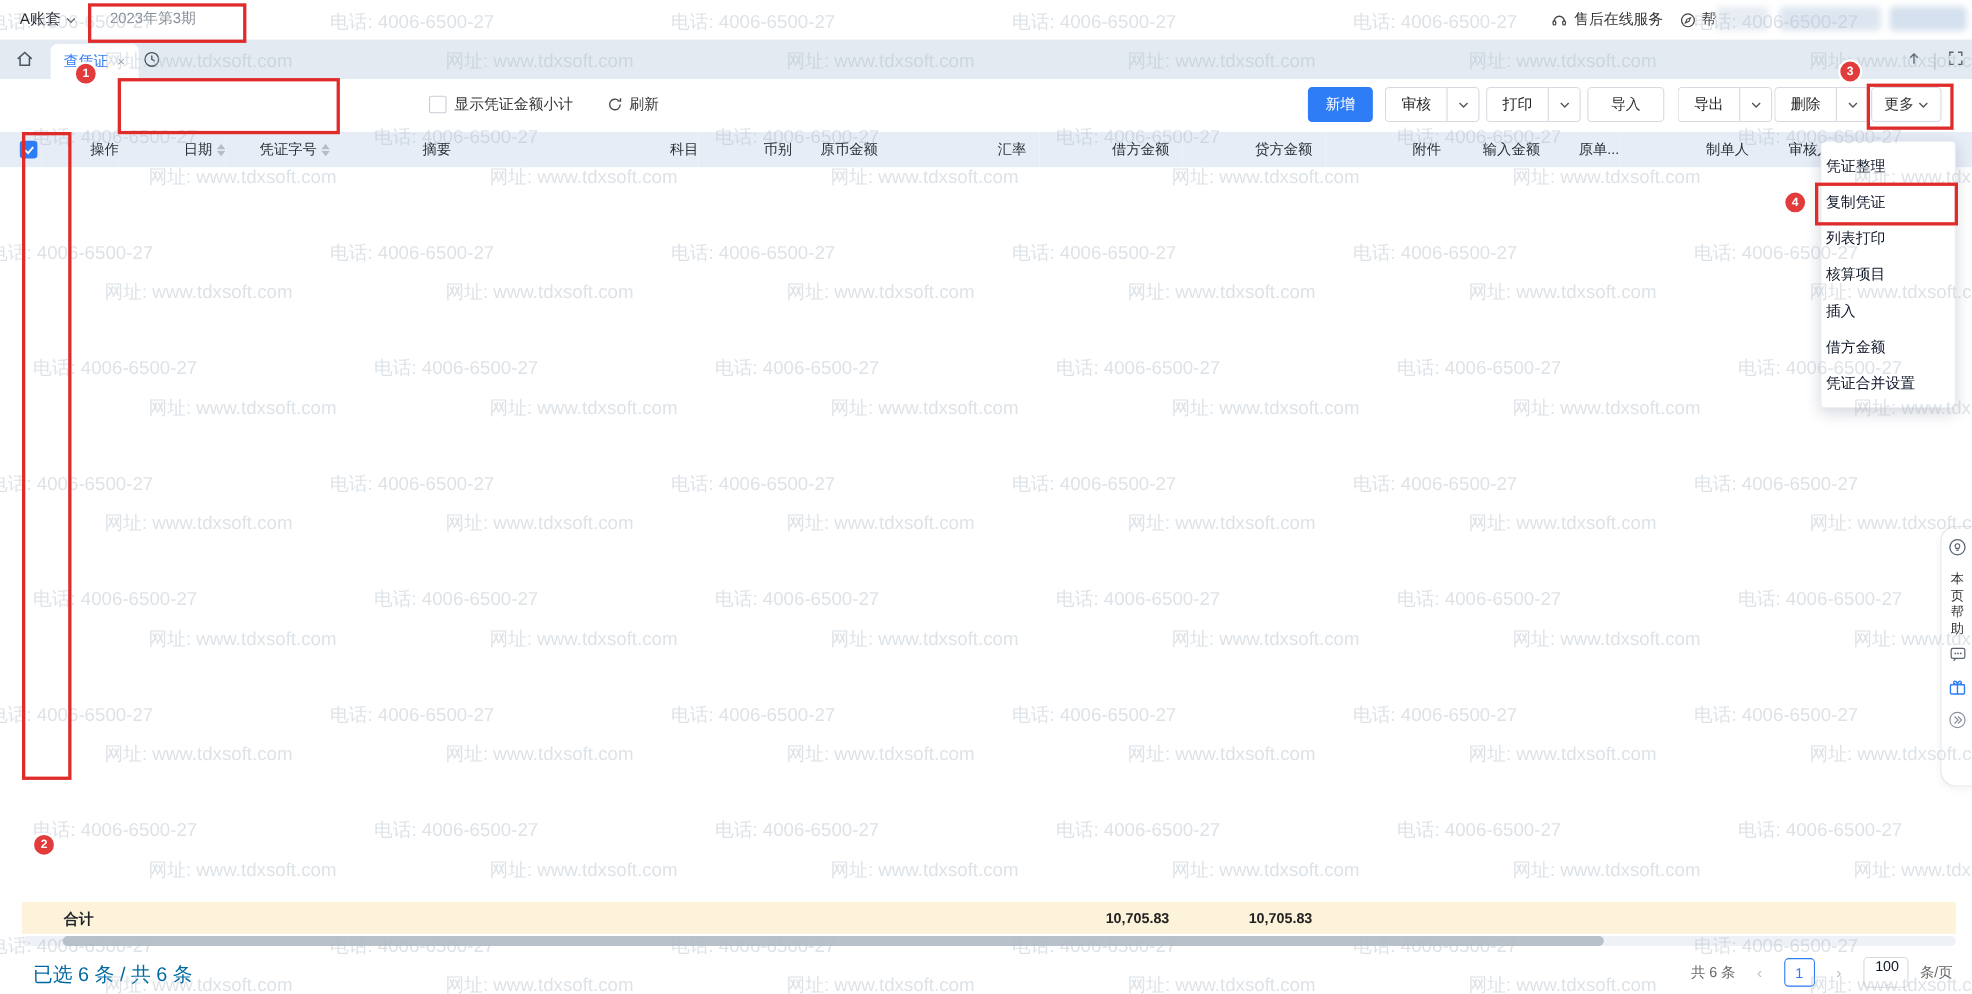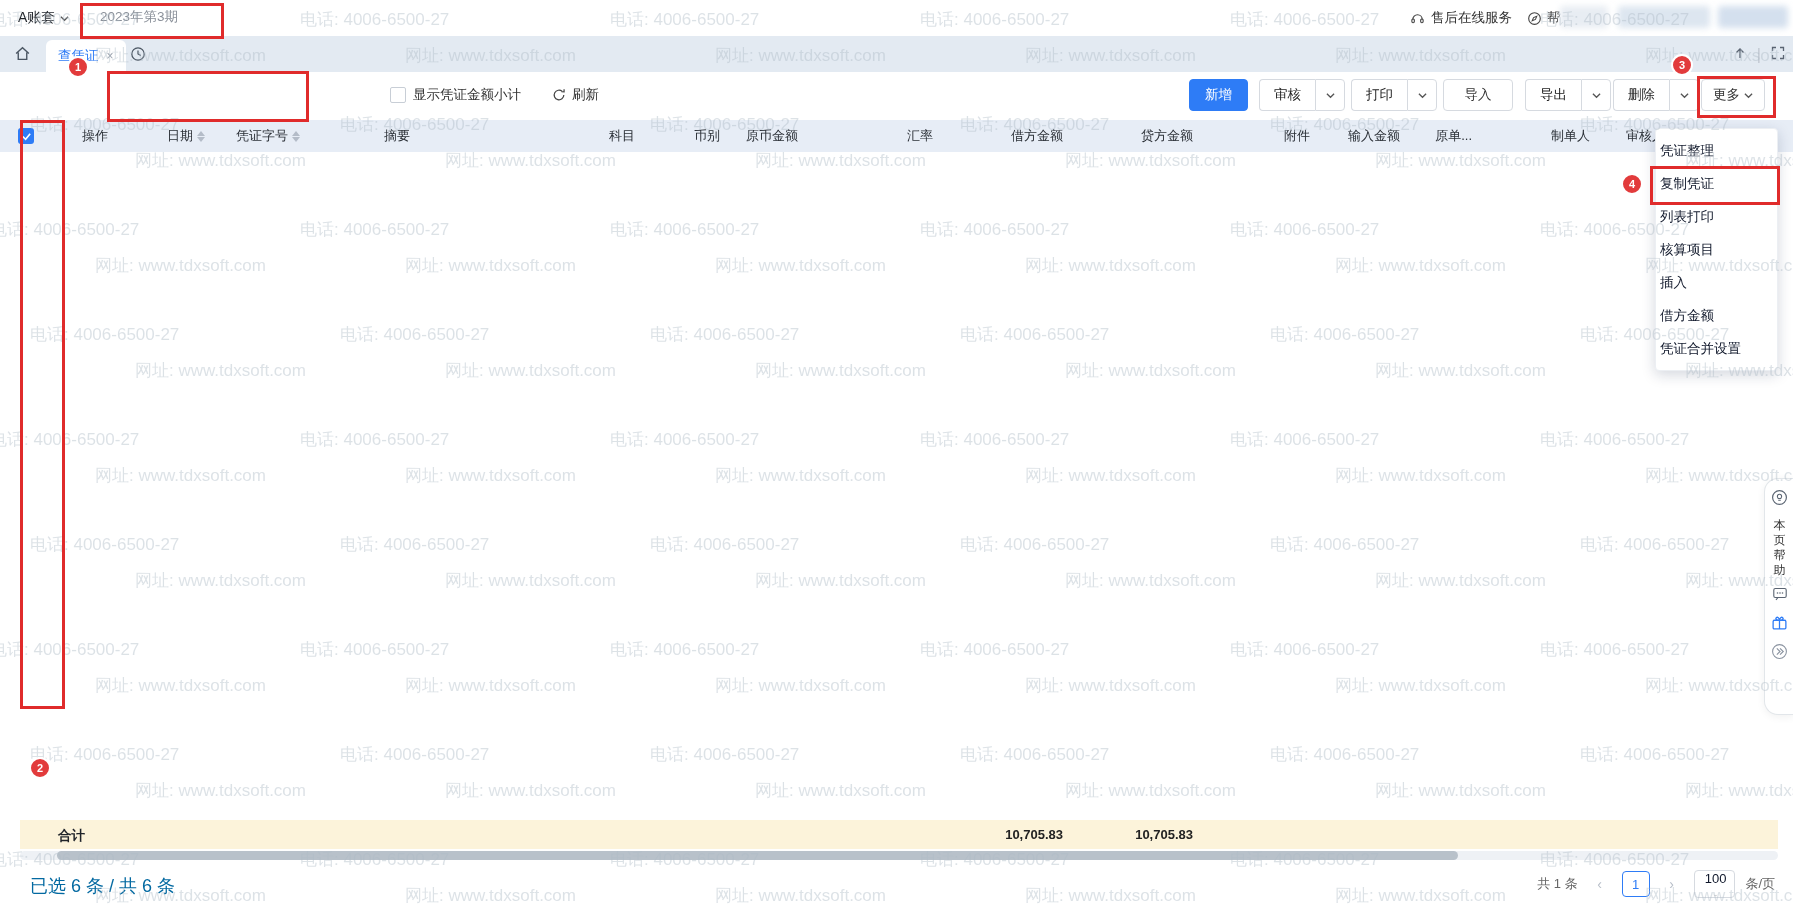--- a/index.html
+++ b/index.html
@@ -247,21 +247,21 @@
   <span class="t2">10,705.83</span>
 </div>
 
 <div id="hscroll">
   <div id="hthumb"></div>
 </div>
 
 <div id="footer">
   <span id="sel-info">已选 6 条 / 共 6 条</span>
   <div id="pager">
-    <span>共 1 条</span>
+    <span>共 6 条</span>
     <span class="pgbtn">‹</span>
     <span class="pgcur">1</span>
     <span class="pgbtn">›</span>
     <span class="psize">
       <span>100</span>
       <svg class="caret" viewBox="0 0 10 10">
           <path d="M1 3 L5 7 L9 3" fill="none" stroke="#777" stroke-width="1.4"></path>
         </svg>
     </span>
     <span>条/页</span>

